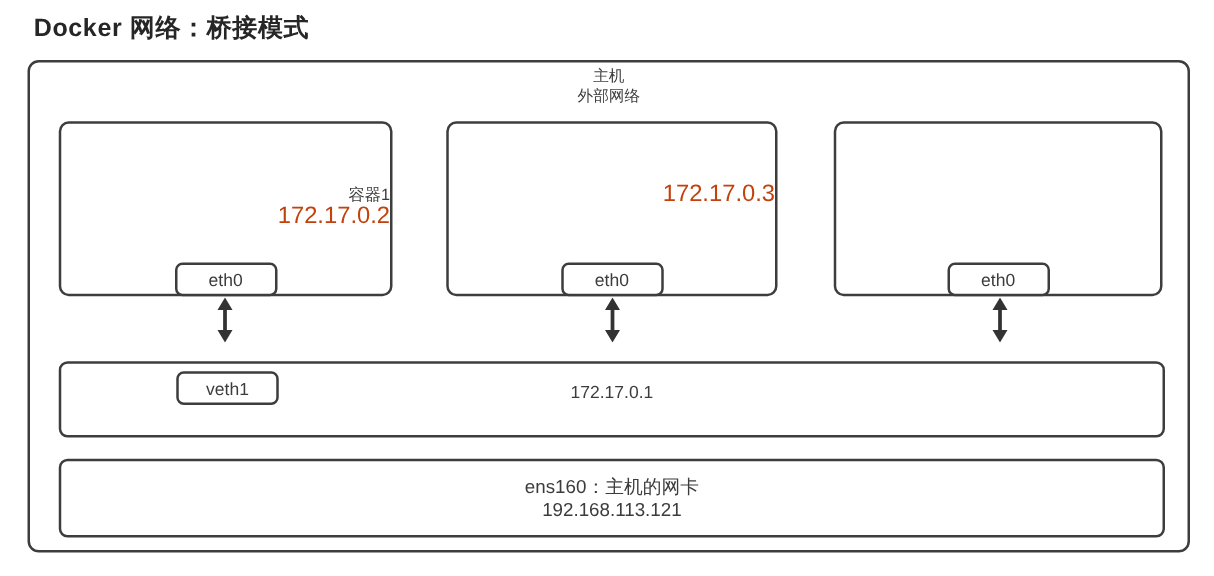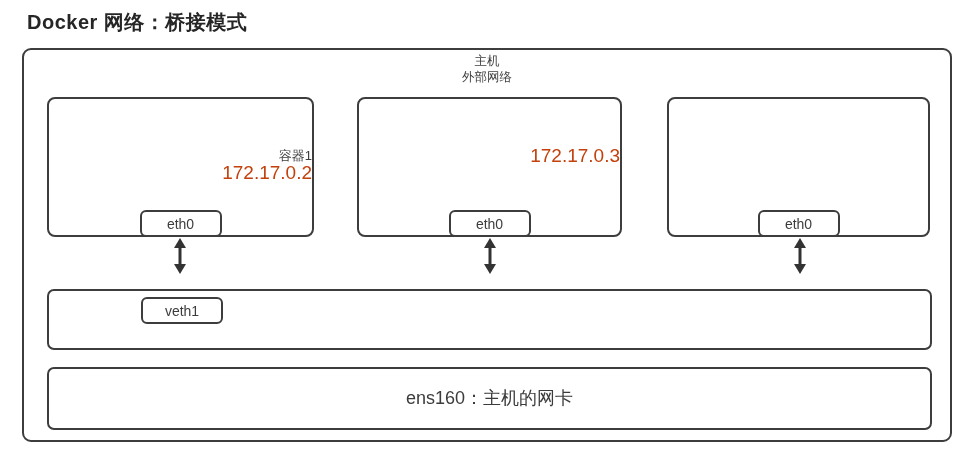--- a/index.html
+++ b/index.html
@@ -79,21 +79,21 @@
     text-align: center; font-size: 14px; line-height: 18px; color: #3c3c3c;
   }
 
   .nic-box {
     position: absolute; left: 23px; top: 317px;
     width: 885px; height: 63px;
     border: 2px solid #3d3d3d; border-radius: 7px;
     background: #fff;
     display: flex; flex-direction: column; align-items: center; justify-content: center;
   }
-  .nic-line { font-size: 18px; line-height: 19px; color: #3c3c3c; text-align: center; }
+  .nic-line { font-size: 15px; line-height: 19px; color: #3c3c3c; text-align: center; }
 </style>
 </head>
 <body>
 
 <div class="stage">
 
   <div class="diagram-title">Docker 网络：桥接模式</div>
 
   <div class="host-box">
 
@@ -143,21 +143,23 @@
       <polygon points="7,0 13,10 1,10" fill="#333"></polygon>
       <line x1="7" y1="8" x2="7" y2="28" stroke="#333" stroke-width="3"></line>
       <polygon points="7,36 13,26 1,26" fill="#333"></polygon>
     </svg>
 
     <div class="bridge-box">
       <div class="port-box veth-port v1">
         <span>veth1</span>
       </div>
       <div class="bridge-label">
+        <div>172.17.0.1</div>
       </div>
     </div>
 
     <div class="nic-box">
       <div class="nic-line">ens160：主机的网卡</div>
+      <div class="nic-line">192.168.113.121</div>
     </div>
 
   </div>
 </div>
 
 </body></html>

